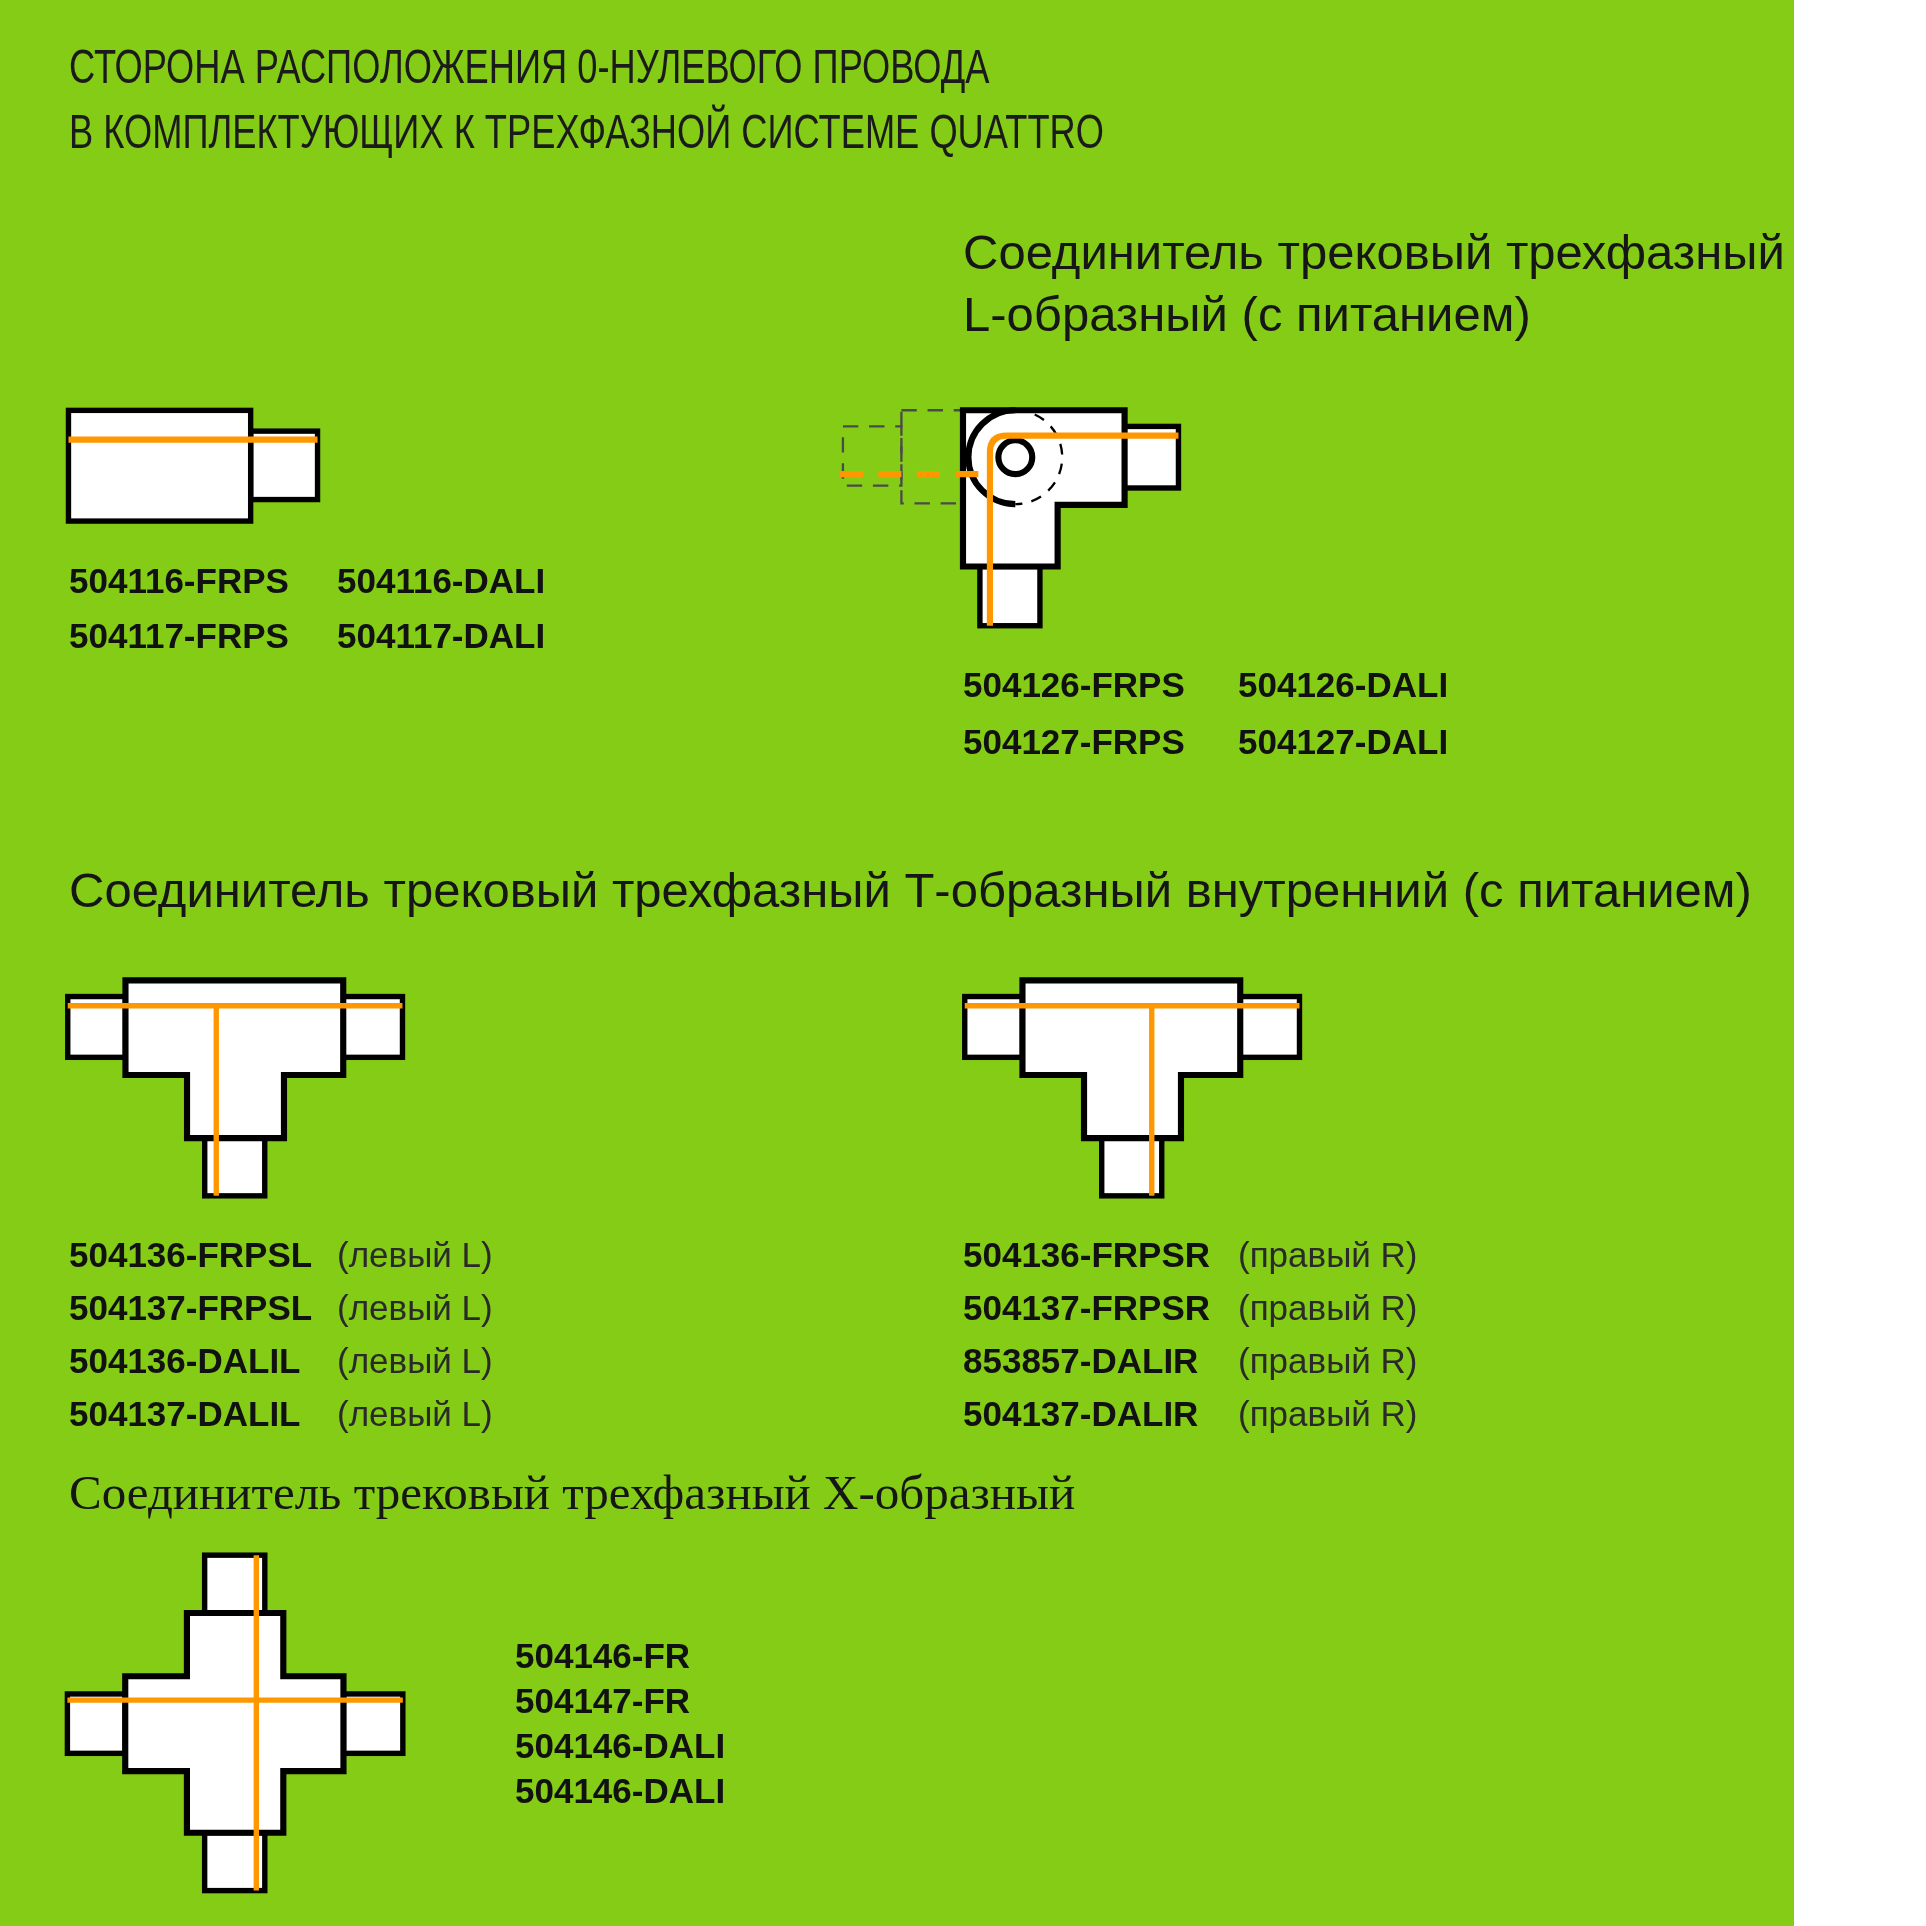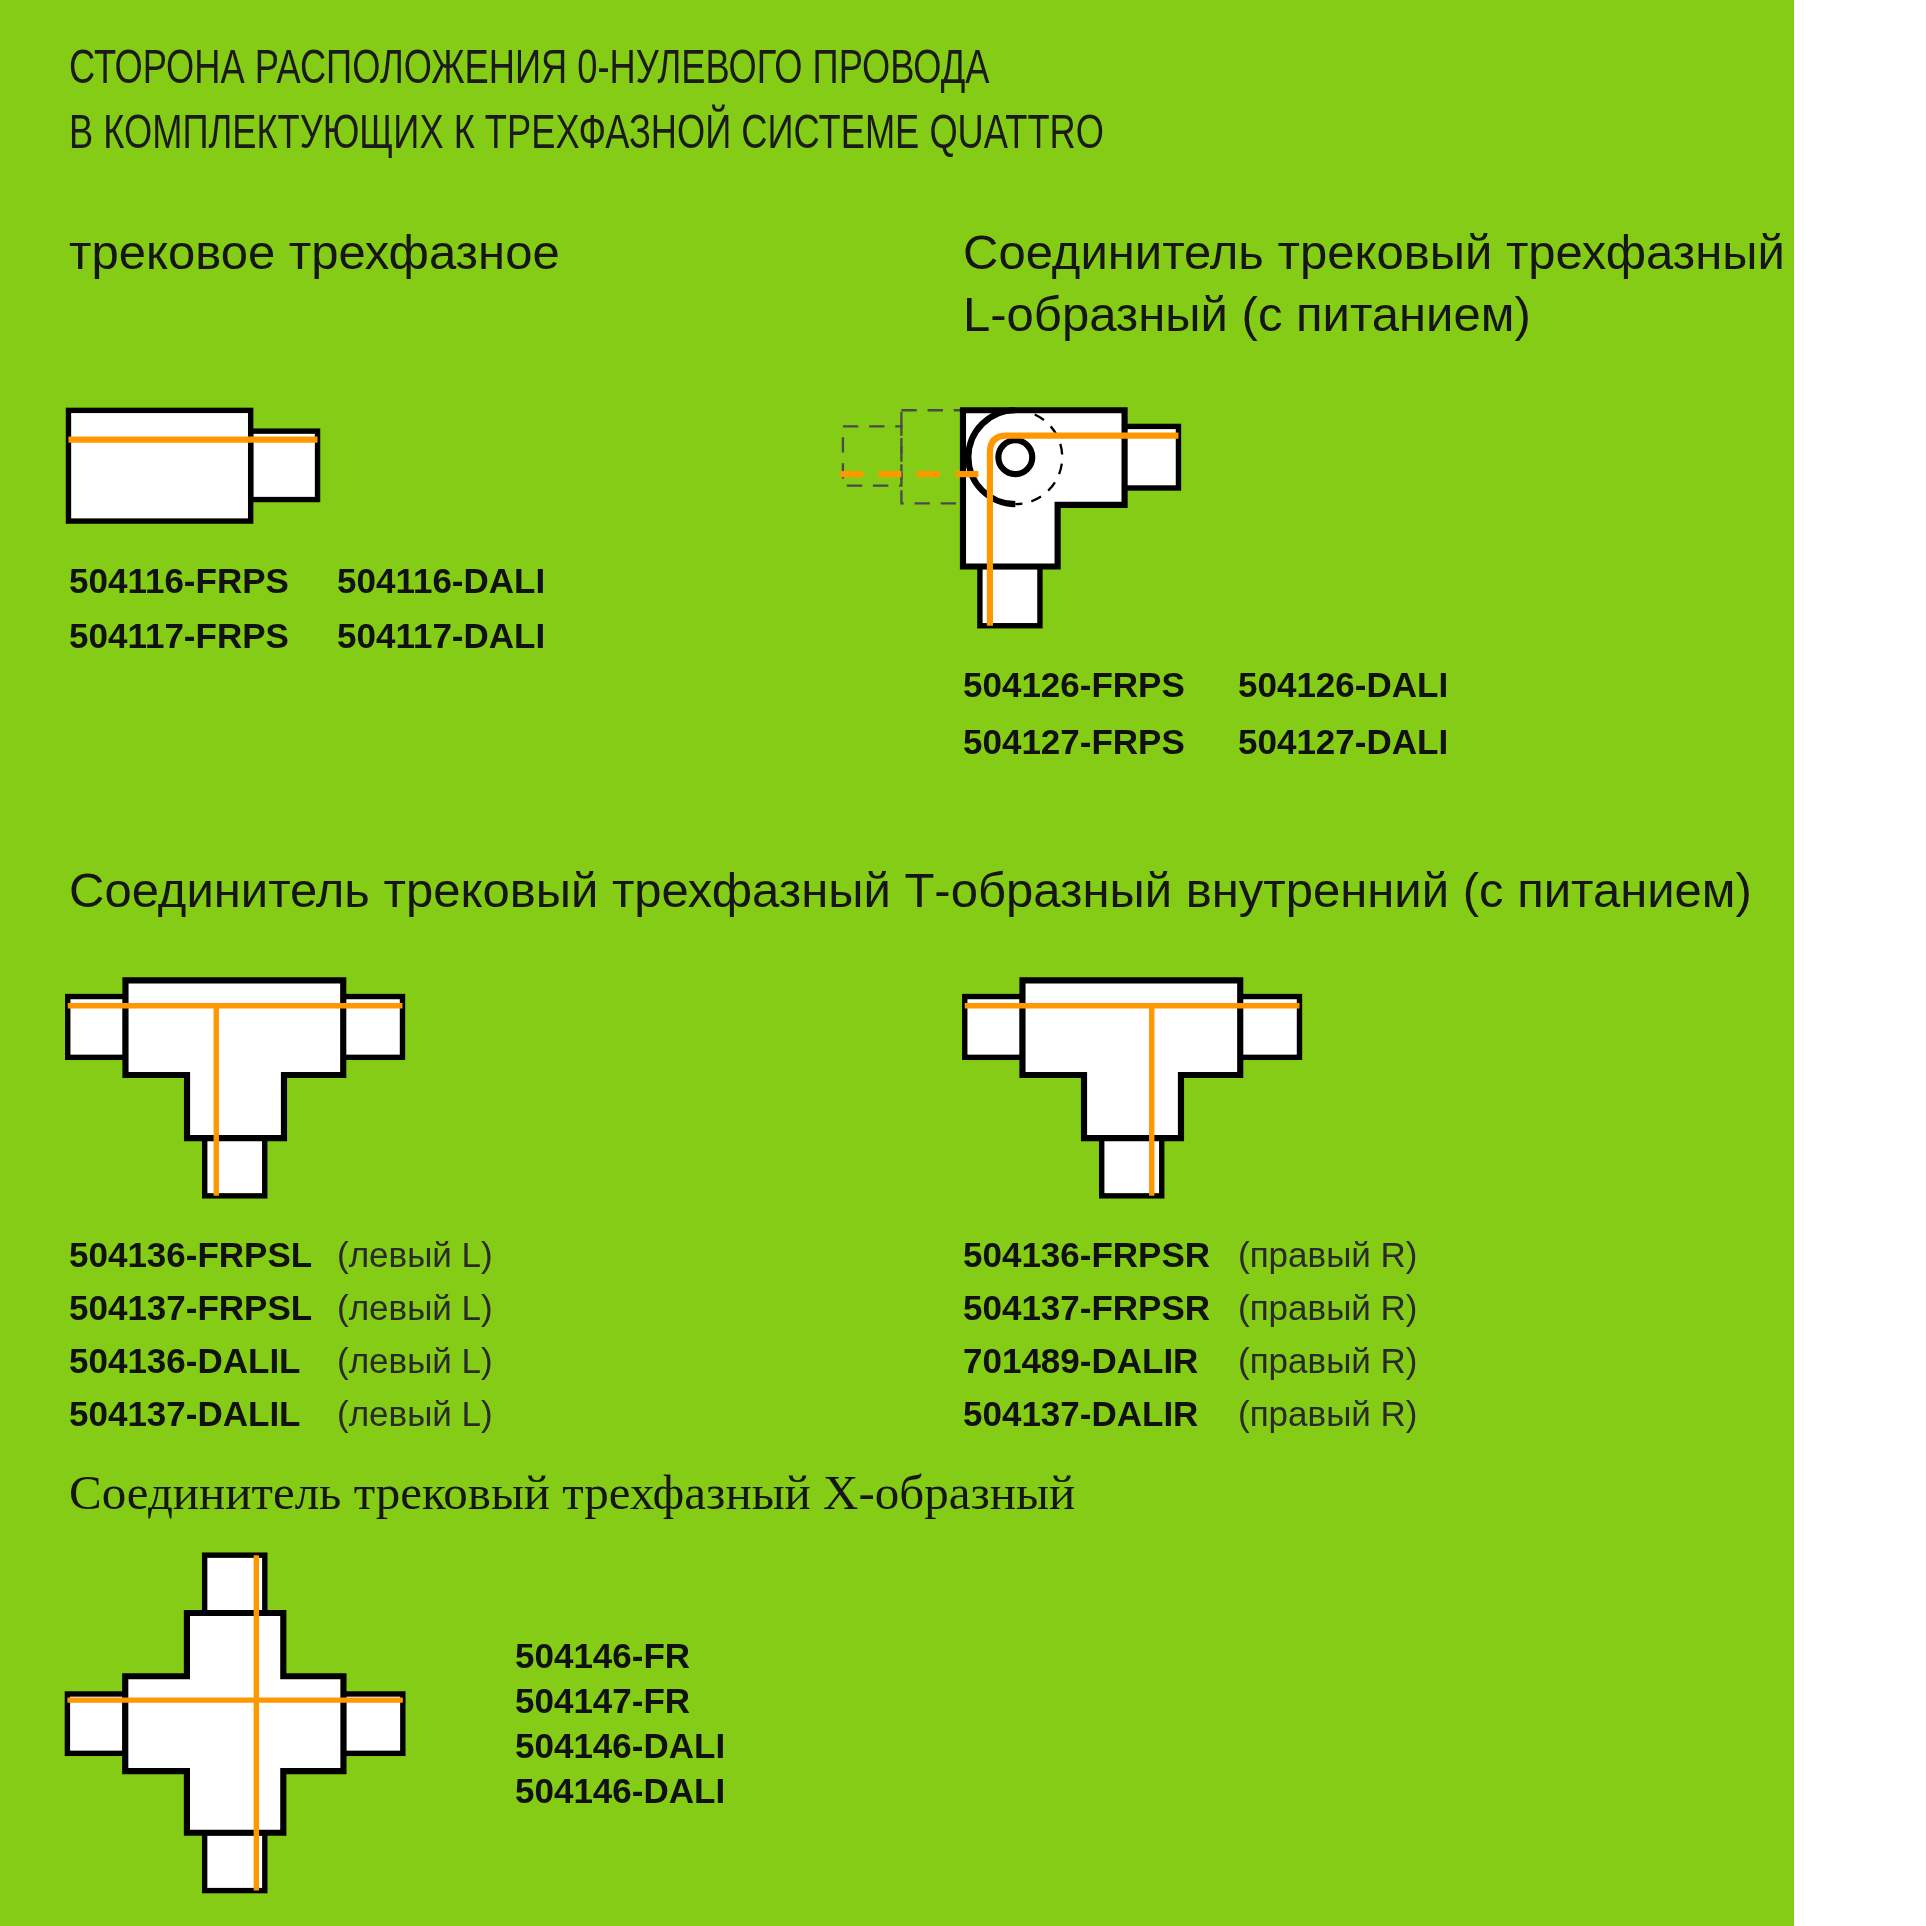--- a/index.html
+++ b/index.html
@@ -29,21 +29,20 @@
 <body>
 
 <div class="page">
 
   <div class="abs title" style="left:69px; top:34px;">
     <div>СТОРОНА РАСПОЛОЖЕНИЯ 0-НУЛЕВОГО ПРОВОДА</div>
     <div>В КОМПЛЕКТУЮЩИХ К ТРЕХФАЗНОЙ СИСТЕМЕ QUATTRO</div>
   </div>
 
   <div class="abs heading" style="left:69px; top:221px;">
-    <div>трековое трехфазное</div>
   </div>
 
   <div class="abs heading" style="left:963px; top:221px;">
     <div>Соединитель трековый трехфазный</div>
     <div>L-образный (с питанием)</div>
   </div>
 
   <svg class="abs" style="left:65px; top:405px;" width="266" height="123" viewBox="0 0 345 160">
     <rect x="241" y="34" width="87" height="89" fill="#ffffff" stroke="#000000" stroke-width="7"></rect>
     <rect x="4" y="7" width="237" height="144" fill="#ffffff" stroke="#000000" stroke-width="7"></rect>
@@ -117,21 +116,21 @@
   <div class="abs notes lh69" style="left:337px; top:1228px;">
     <div>(левый L)</div>
     <div>(левый L)</div>
     <div>(левый L)</div>
     <div>(левый L)</div>
   </div>
 
   <div class="abs codes lh69" style="left:963px; top:1228px;">
     <div>504136-FRPSR</div>
     <div>504137-FRPSR</div>
-    <div>701489-DALIR</div>
+    <div>853857-DALIR</div>
     <div>504137-DALIR</div>
   </div>
   <div class="abs notes lh69" style="left:1238px; top:1228px;">
     <div>(правый R)</div>
     <div>(правый R)</div>
     <div>(правый R)</div>
     <div>(правый R)</div>
   </div>
 
   <div class="abs heading" style="left:69px; top:1462px;font-family:Liberation Serif, serif;">

